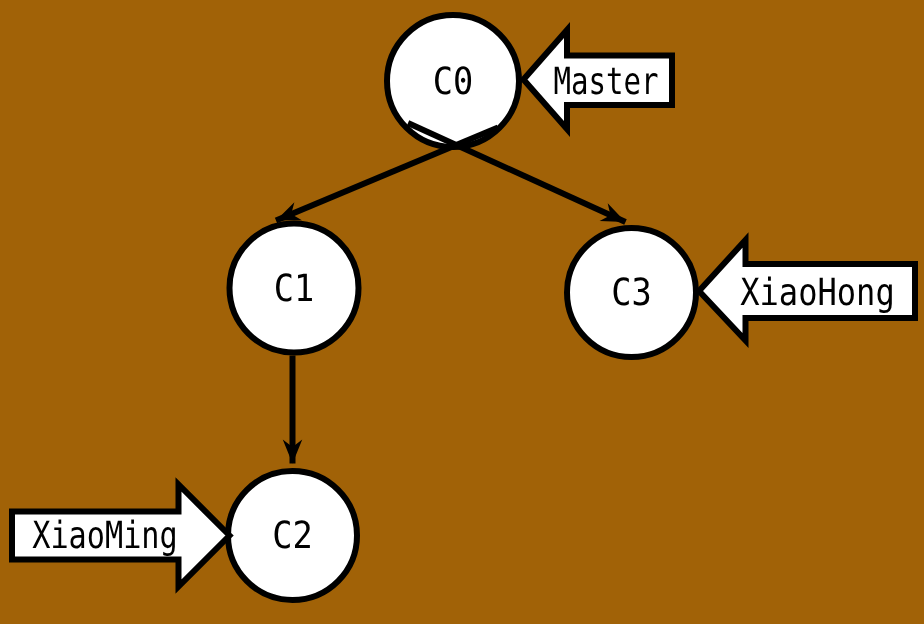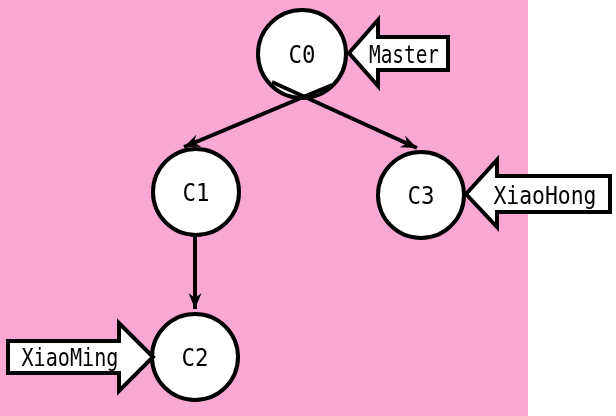--- a/index.html
+++ b/index.html
@@ -5,23 +5,23 @@
   html, body {
     margin: 0;
     padding: 0;
     background: #ffffff;
     width: 616px;
     height: 416px;
     overflow: hidden;
   }
   .stage {
     position: relative;
-    width: 528px;
+    width: 616px;
     height: 416px;
-    background: #f9a8d4;
+    background: #a16207;
   }
   svg {
     display: block;
   }
   .node-circle {
     fill: #ffffff;
     stroke: #000000;
     stroke-width: 4;
   }
   .edge-line {

